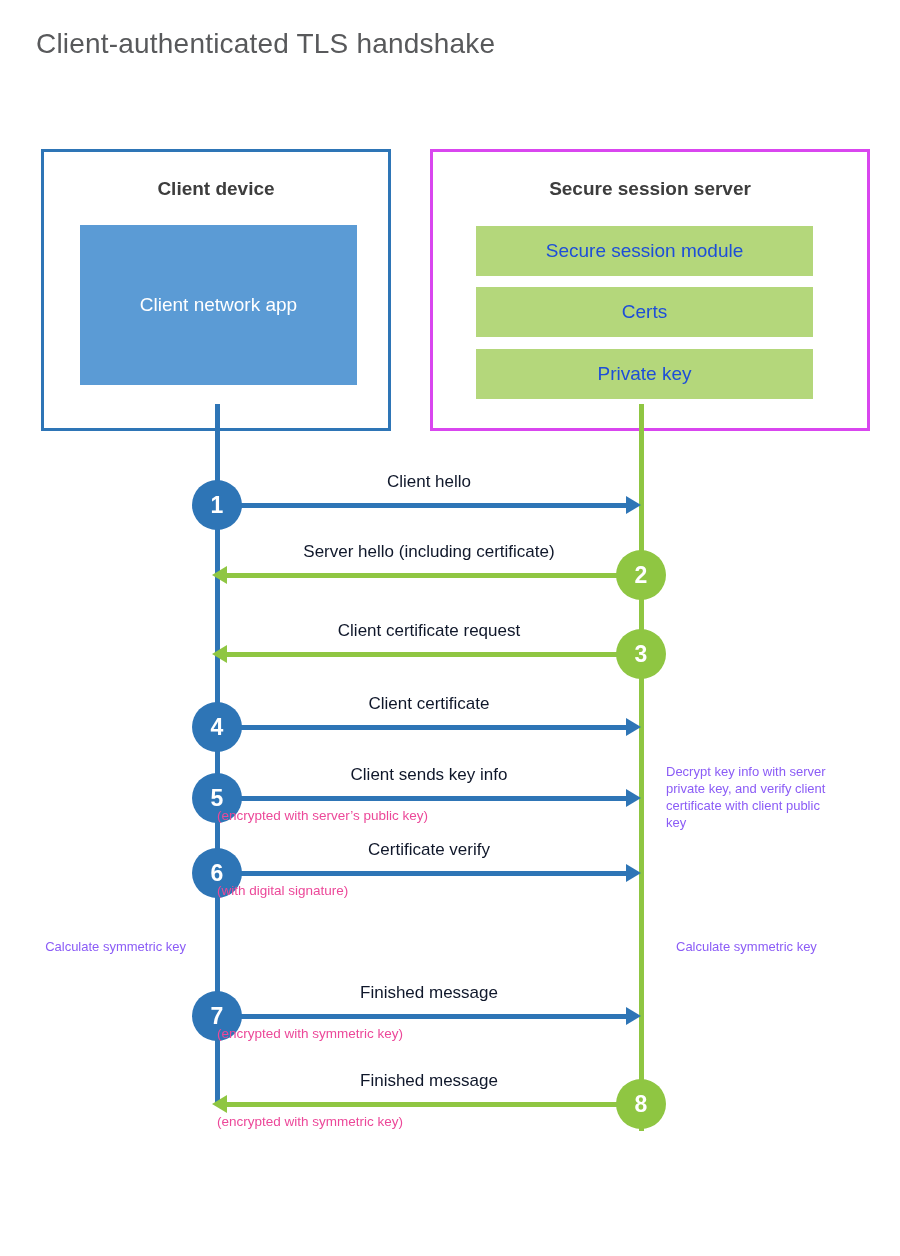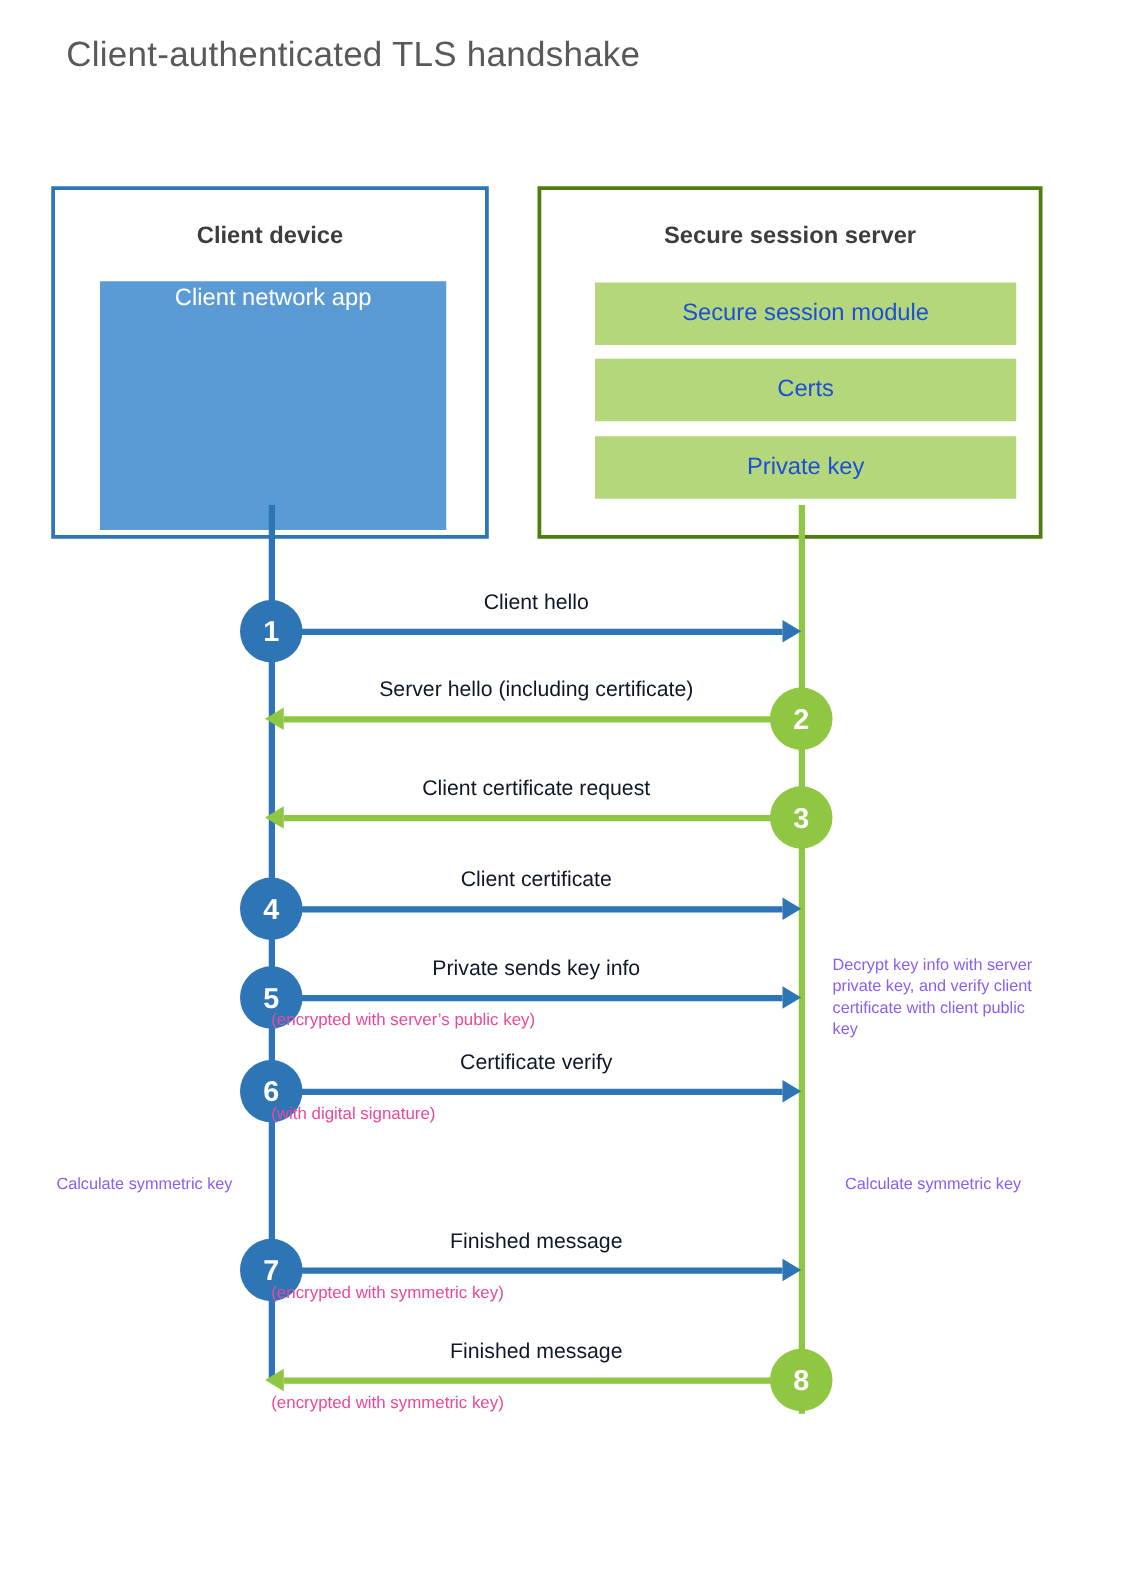--- a/index.html
+++ b/index.html
@@ -2,33 +2,33 @@
 <html><head>
 <meta charset="utf-8">
 <style>
   html,body { margin:0; padding:0; background:#ffffff; }
   #canvas {
     position:relative; width:900px; height:1256px; background:#ffffff;
     font-family:"Liberation Sans","DejaVu Sans",sans-serif; overflow:hidden;
   }
   .title {
     position:absolute; left:36px; top:28px; font-size:28px; font-weight:400;
-    color:#58595b; letter-spacing:0.2px;margin-left:17px;
+    color:#58595b; letter-spacing:0.2px;
   }
   
   .entity-box { position:absolute; top:123px; height:282px; box-sizing:border-box; background:#ffffff;margin-top:26px; }
   .client-box { left:41px; width:350px; border:3px solid #2e75b6; }
-  .server-box { left:430px; width:404px; border:3px solid #4d7c0f; }
+  .server-box { left:430px; width:440px; border:3px solid #d946ef; }
   .entity-header {
     position:absolute; left:0; top:26px; width:100%; text-align:center;
     font-size:19px; font-weight:700; color:#3d3d3d;
   }
   .client-app {
-    position:absolute; left:36px; top:73px; width:277px; height:199px;
-    background:#5b9bd5; display:flex; justify-content:center;
+    position:absolute; left:36px; top:73px; width:277px; height:160px;
+    background:#5b9bd5; display:flex; align-items:center; justify-content:center;
   }
   .client-app span {
     color:#ffffff; font-size:19px; text-align:center; max-width:170px; line-height:28px;
   }
   .server-bar {
     position:absolute; left:43px; width:337px; height:50px; background:#b4d77b;
     display:flex; align-items:center; justify-content:center;
     color:#1d4ed8; font-size:19px;
   }
   .bar-0 { top:74px; } .bar-1 { top:135px; } .bar-2 { top:197px; }
@@ -119,21 +119,21 @@
   </div>
 
   <div style="--cy:727px">
     <div class="msg-label">Client certificate</div>
     <div class="arrow-line blue"></div>
     <div class="arrow-head right"></div>
     <div class="circle blue">4</div>
   </div>
 
   <div style="--cy:798px">
-    <div class="msg-label">Private sends key info</div>
+    <div class="msg-label">Client sends key info</div>
     <div class="arrow-line blue"></div>
     <div class="arrow-head right"></div>
     <div class="circle blue">5</div>
     <div class="msg-sub">(encrypted with server’s public key)</div>
   </div>
 
   <div style="--cy:873px">
     <div class="msg-label">Certificate verify</div>
     <div class="arrow-line blue"></div>
     <div class="arrow-head right"></div>

